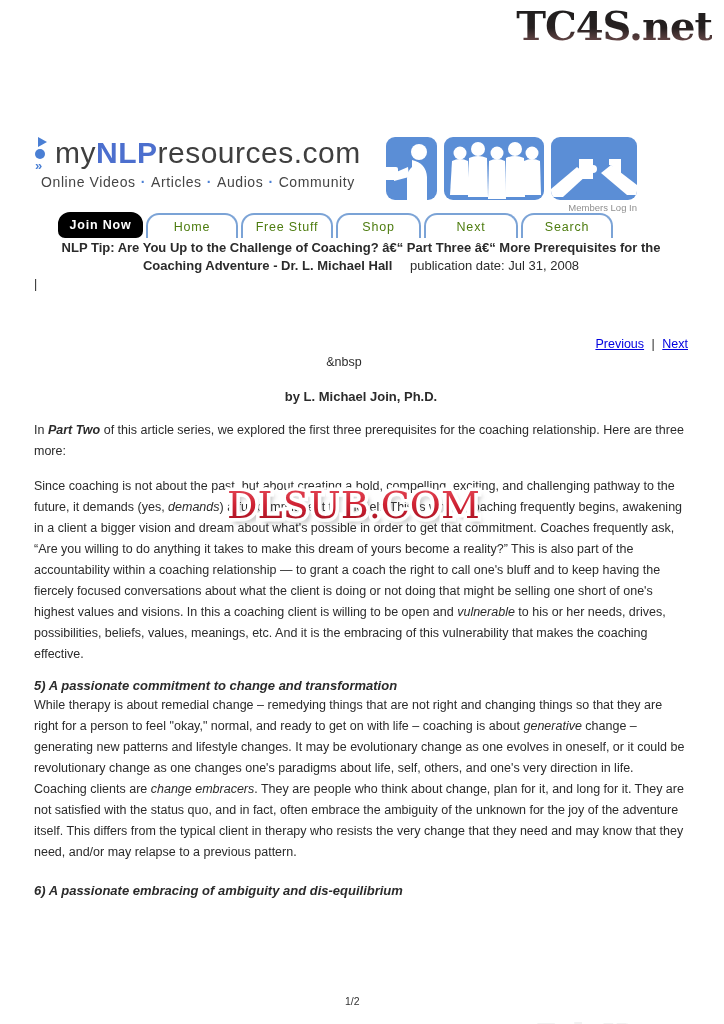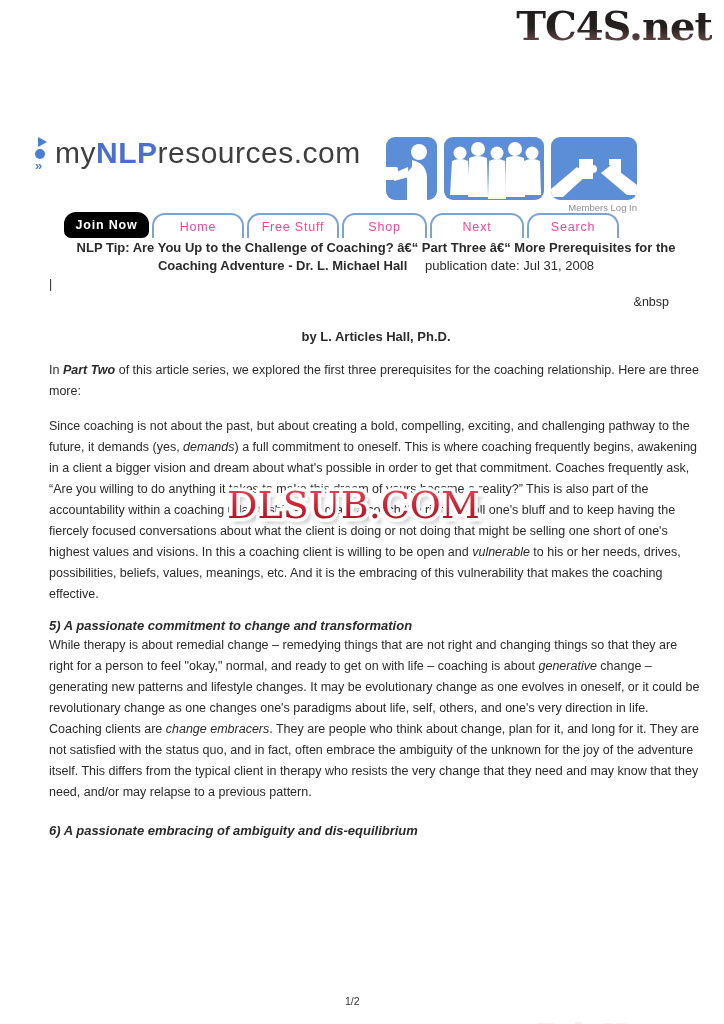--- a/index.html
+++ b/index.html
@@ -25,38 +25,38 @@
   .logo-text { font-size:30px; color:#3f3f3f; letter-spacing:0.5px; }
   .logo-text .nlp { color:#4c6fce; font-weight:bold; }
   .tagline { margin-top:4px; margin-left:6px; font-size:14px; color:#454545; letter-spacing:0.6px; }
   .tagline .dotsep { color:#4a7fd4; margin:0 5px; font-weight:bold; }
   
   .tiles { position:absolute; left:386px; top:137px; display:flex; gap:7px; }
   .tile { background:#5b8ed6; border-radius:9px; height:63px; overflow:hidden; }
   .tile.t1 { width:51px; } .tile.t2 { width:100px; } .tile.t3 { width:86px; }
   .members { position:absolute; left:386px; top:202px; width:251px; text-align:right; font-size:9.5px; color:#8f8f8f; }
   
-  .tabs { position:absolute; left:64px; top:212px; display:flex; gap:3px; align-items:flex-end; height:26px; }
+  .tabs { position:absolute; left:58px; top:212px; display:flex; gap:3px; align-items:flex-end; height:26px; }
   .tab {
     height:25px; border:2px solid #7ba3d6; border-bottom:none; border-radius:13px 13px 0 0;
-    background:#fff; color:#ec4899; font-size:12.5px; letter-spacing:0.8px;
+    background:#fff; color:#4d7c0f; font-size:12.5px; letter-spacing:0.8px;
     display:flex; align-items:center; justify-content:center; cursor:pointer;
   }
   .tab.w1{width:85px;} .tab.w2{width:92px;} .tab.w3{width:92px;} .tab.w4{width:85px;} .tab.w5{width:94px;} .tab.w6{width:92px;}
   .tab.active { background:#000; border-color:#000; color:#fff; border-radius:12px 12px 7px 7px; height:26px; font-weight:bold; border-bottom:2px solid #000; }
   
-  .content { position:absolute; left:49px; top:239px; width:654px; font-size:12.5px; line-height:21px; color:#2b2b2b; }
+  .content { position:absolute; left:34px; top:239px; width:654px; font-size:12.5px; line-height:21px; color:#2b2b2b; }
   .title-block { text-align:center; font-size:13px; line-height:18px; }
   .title-block .tbold { font-weight:bold; }
   .title-block .pubdate { margin-left:14px; }
   .pipe, .author { font-size:12.5px; line-height:18px; text-align:left; }
   .pn { margin-top:42px; text-align:right; font-size:12.5px; line-height:18px; }
   .pn a { color:#0000e0; text-decoration:underline; cursor:pointer; }
   .pn .sep { color:#2b2b2b; margin:0 4px; }
-  .nbsp { text-align:right; padding-right:34px; font-size:12.5px; line-height:18px; }
+  .nbsp { text-align:center; padding-right:34px; font-size:12.5px; line-height:18px; }
   .byline { margin-top:17px; text-align:center; font-weight:bold; font-size:13px; line-height:18px; }
   .sec-main-title { margin-top:17px; font-weight:bold; font-size:13px; line-height:18px; }
   .para { margin-top:14px; }
   .para.tight { margin-top:0; }
   .h-num { margin-top:12px; font-size:13px; font-weight:bold; font-style:italic; line-height:18px; }
   .h-num.last { margin-top:19px; }
   .b { font-weight:bold;font-style:italic; } .i { font-style:italic; }
   
   .sticker { position:relative; display:inline-block; font-weight:normal; line-height:1; white-space:nowrap; }
   .sticker::before {
@@ -85,20 +85,23 @@
   <div class="tc4s">TC4S.net</div>
 
   <div class="brand">
     <div class="logo-row">
       <div class="logo-icon">
         <div class="tri"></div>
         <div class="dot"></div>
         <div class="chev">»</div>
       </div>
       <div class="logo-text"><span>my</span><span class="nlp">NLP</span><span>resources.com</span></div>
+    </div>
+    <div class="tagline">
+      <span>Online Videos</span><span class="dotsep">·</span><span>Articles</span><span class="dotsep">·</span><span>Audios</span><span class="dotsep">·</span><span>Community</span>
     </div>
   </div>
 
   <div class="tiles">
     <div class="tile t1">
       <svg width="51" height="63" viewBox="0 0 51 63">
         <circle cx="33" cy="15" r="8" fill="#fff"></circle>
         <path d="M26 23 Q40 26 41 40 L41 63 L21 63 L21 42 Q21 34 26 30 Z" fill="#fff"></path>
         <path d="M22 30 L8 36 L8 44 L23 40 Z" fill="#fff"></path>
         <rect x="-2" y="30" width="14" height="13" rx="2" fill="#fff"></rect>
@@ -138,23 +141,28 @@
     <div class="tab w6">Search</div>
   </div>
 
   <div class="content">
     <div class="title-block">
       <span class="tbold">NLP Tip: Are You Up to the Challenge of Coaching? â€“ Part Three â€“ More Prerequisites for the Coaching Adventure - Dr. L. Michael Hall</span>
       <span class="pubdate">publication date: Jul 31, 2008</span>
     </div>
     <div class="pipe">|</div>
 
+    <div class="pn">
+      <a>Previous</a>
+      <span class="sep">|</span>
+      <a>Next</a>
+    </div>
     <div class="nbsp">&amp;nbsp</div>
 
-    <div class="byline">by L. Articles Hall, Ph.D.</div>
+    <div class="byline">by L. Michael Join, Ph.D.</div>
 
     <p class="para"><span>In </span><span class="b">Part Two</span><span> of this article series, we explored the first three prerequisites for the coaching relationship. Here are three more:</span></p>
 
     <p class="para"><span>Since coaching is not about the past, but about creating a bold, compelling, exciting, and challenging pathway to the future, it demands (yes, </span><span class="i">demands</span><span>) a full commitment to oneself. This is where coaching frequently begins, awakening in a client a bigger vision and dream about what's possible in order to get that commitment. Coaches frequently ask, “Are you willing to do anything it takes to make this dream of yours become a reality?” This is also part of the accountability within a coaching relationship — to grant a coach the right to call one's bluff and to keep having the fiercely focused conversations about what the client is doing or not doing that might be selling one short of one's highest values and visions. In this a coaching client is willing to be open and </span><span class="i">vulnerable</span><span> to his or her needs, drives, possibilities, beliefs, values, meanings, etc. And it is the embracing of this vulnerability that makes the coaching effective.</span></p>
 
     <h3 class="h-num">5) A passionate commitment to change and transformation</h3>
     <p class="para tight"><span>While therapy is about remedial change – remedying things that are not right and changing things so that they are right for a person to feel "okay," normal, and ready to get on with life – coaching is about </span><span class="i">generative</span><span> change – generating new patterns and lifestyle changes. It may be evolutionary change as one evolves in oneself, or it could be revolutionary change as one changes one's paradigms about life, self, others, and one's very direction in life.</span></p>
     <p class="para tight"><span>Coaching clients are </span><span class="i">change embracers</span><span>. They are people who think about change, plan for it, and long for it. They are not satisfied with the status quo, and in fact, often embrace the ambiguity of the unknown for the joy of the adventure itself. This differs from the typical client in therapy who resists the very change that they need and may know that they need, and/or may relapse to a previous pattern.</span></p>
 
     <h3 class="h-num last">6) A passionate embracing of ambiguity and dis-equilibrium</h3>

